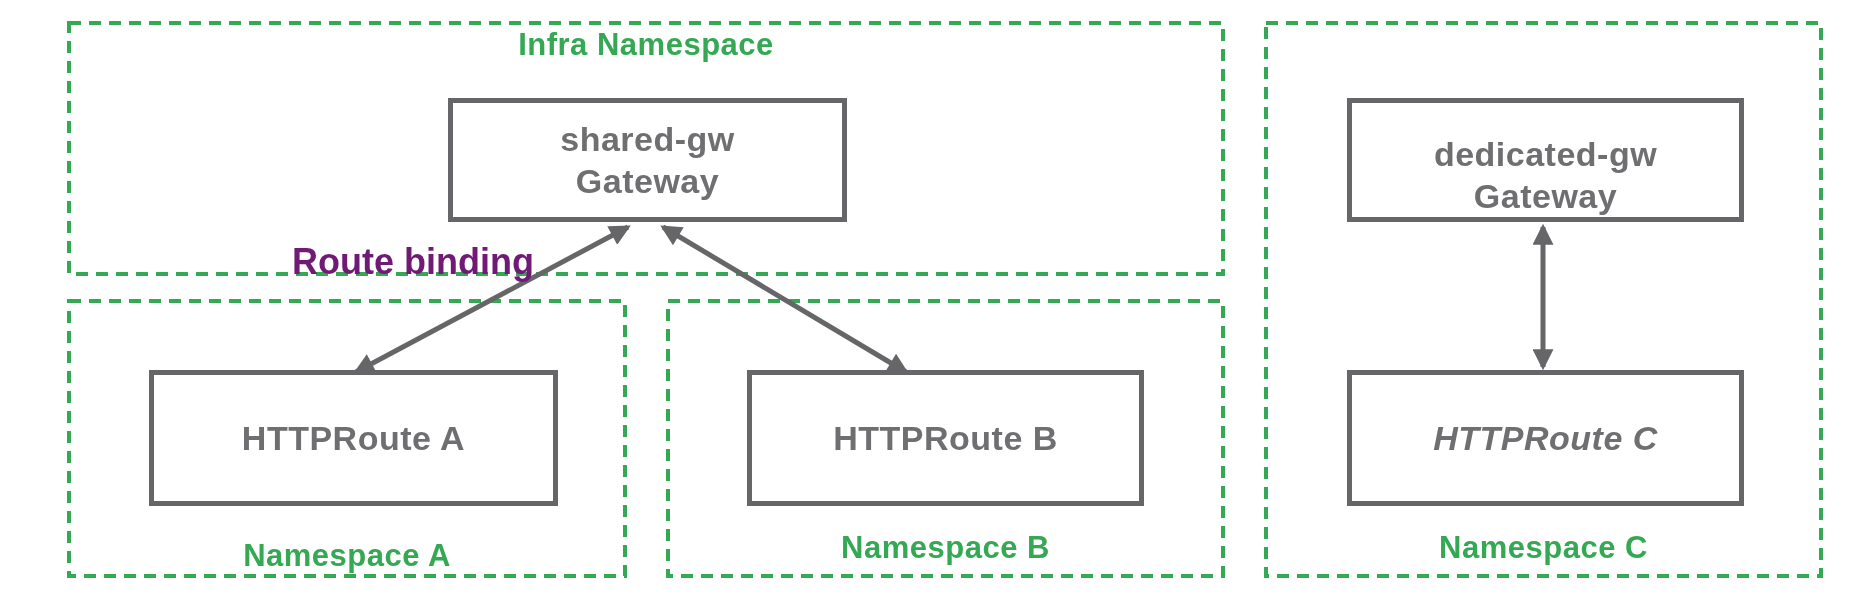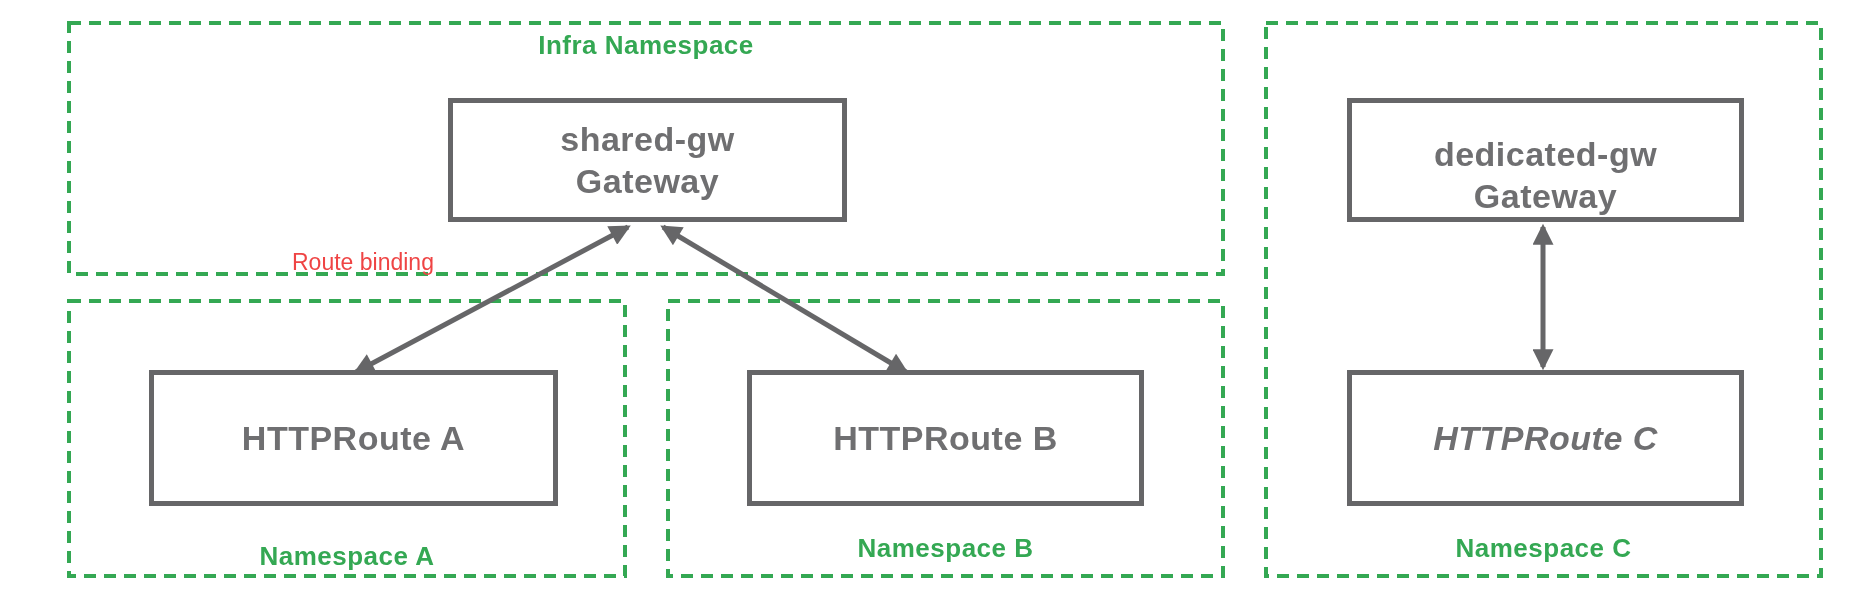--- a/index.html
+++ b/index.html
@@ -36,30 +36,30 @@
     font-weight: bold;
     font-size: 34px;
     line-height: 42px;
     letter-spacing: 0.5px;
   }
   .ns-label {
     position: absolute;
     text-align: center;
     color: #34a853;
     font-weight: bold;
-    font-size: 26px;
+    font-size: 31px;
     line-height: 36px;
     letter-spacing: 0.5px;
   }
   .annotation {
     position: absolute;
-    color: #ef4444;
-    font-size: 23px;
+    color: #701a75;
+    font-size: 36px;
     line-height: 34px;
-    font-weight: normal;
+    font-weight: bold;
   }
 </style>
 </head>
 <body>
 
 <div class="canvas">
 
   <svg class="overlay-svg" viewBox="0 0 1860 600" xmlns="http://www.w3.org/2000/svg">
     <defs>
       <marker id="arrowhead" viewBox="0 0 10 10" refX="8.5" refY="5" markerWidth="4.6" markerHeight="4.2" orient="auto-start-reverse">

